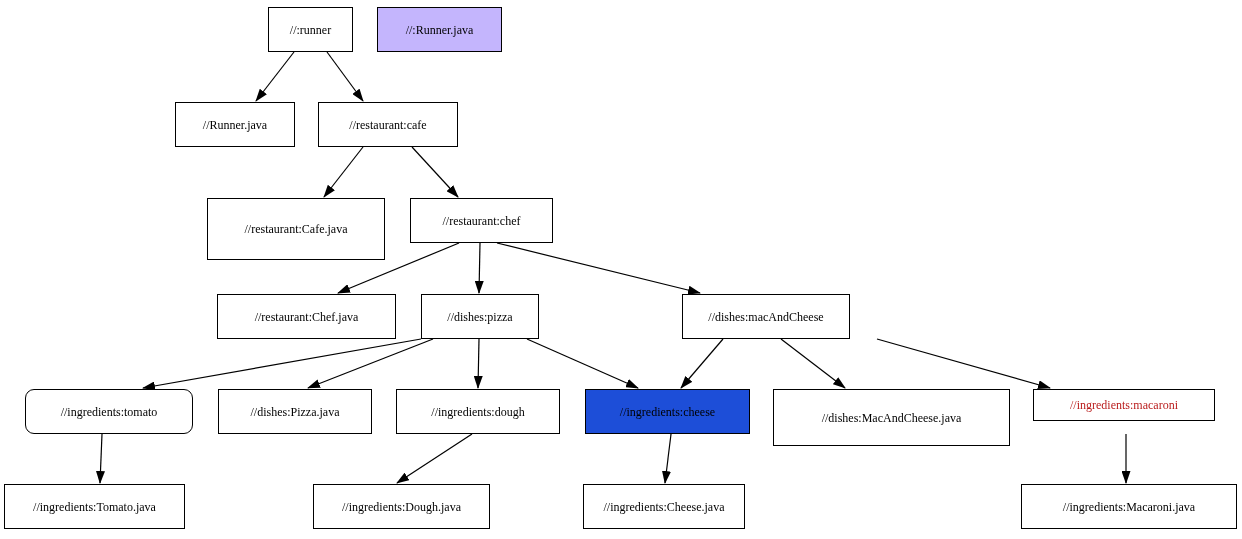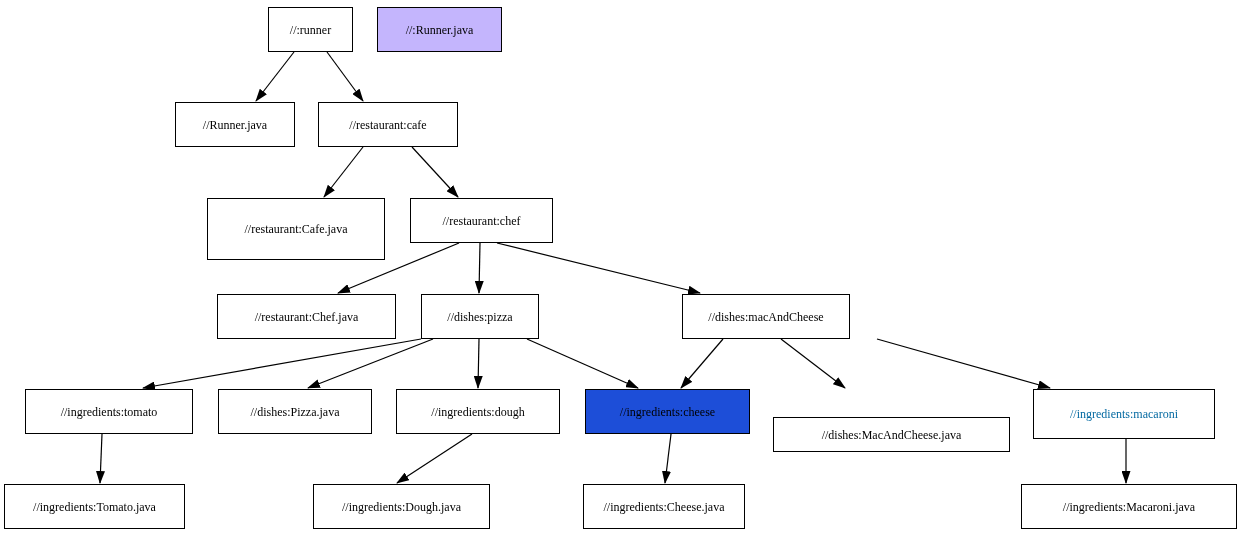--- a/index.html
+++ b/index.html
@@ -94,36 +94,36 @@
       </div>
       <div class="graph-node" style="left: 217px; top: 294px; width: 179px; height: 45px; background: rgb(255, 255, 255); border-color: rgb(0, 0, 0); color: rgb(0, 0, 0);">
         <span>//restaurant:Chef.java</span>
       </div>
       <div class="graph-node" style="left: 421px; top: 294px; width: 118px; height: 45px; background: rgb(255, 255, 255); border-color: rgb(0, 0, 0); color: rgb(0, 0, 0);">
         <span>//dishes:pizza</span>
       </div>
       <div class="graph-node" style="left: 682px; top: 294px; width: 168px; height: 45px; background: rgb(255, 255, 255); border-color: rgb(0, 0, 0); color: rgb(0, 0, 0);">
         <span>//dishes:macAndCheese</span>
       </div>
-      <div class="graph-node" style="left: 25px; top: 389px; width: 168px; height: 45px; background: rgb(255, 255, 255); border-color: rgb(0, 0, 0); color: rgb(0, 0, 0);">
+      <div class="graph-node" style="left: 25px; top: 389px; width: 168px; height: 45px; background: rgb(255, 255, 255); border-color: rgb(0, 0, 0); color: rgb(0, 0, 0); border-radius: 9px;">
         <span>//ingredients:tomato</span>
       </div>
       <div class="graph-node" style="left: 218px; top: 389px; width: 154px; height: 45px; background: rgb(255, 255, 255); border-color: rgb(0, 0, 0); color: rgb(0, 0, 0);">
         <span>//dishes:Pizza.java</span>
       </div>
       <div class="graph-node" style="left: 396px; top: 389px; width: 164px; height: 45px; background: rgb(255, 255, 255); border-color: rgb(0, 0, 0); color: rgb(0, 0, 0);">
         <span>//ingredients:dough</span>
       </div>
       <div class="graph-node" style="left: 585px; top: 389px; width: 165px; height: 45px; background: #1d4ed8; border-color: rgb(0, 0, 0); color: rgb(0, 0, 0);">
         <span>//ingredients:cheese</span>
       </div>
-      <div class="graph-node" style="left: 773px; top: 389px; width: 237px; height: 35px; background: rgb(255, 255, 255); border-color: rgb(0, 0, 0); color: rgb(0, 0, 0); margin-top: 28px;">
+      <div class="graph-node" style="left: 773px; top: 389px; width: 237px; height: 57px; background: rgb(255, 255, 255); border-color: rgb(0, 0, 0); color: rgb(0, 0, 0);">
         <span>//dishes:MacAndCheese.java</span>
       </div>
-      <div class="graph-node" style="left: 1033px; top: 389px; width: 182px; height: 50px; background: rgb(255, 255, 255); border-color: rgb(0, 0, 0); color: #0369a1;">
+      <div class="graph-node" style="left: 1033px; top: 389px; width: 182px; height: 32px; background: rgb(255, 255, 255); border-color: rgb(0, 0, 0); color: #b91c1c;">
         <span>//ingredients:macaroni</span>
       </div>
       <div class="graph-node" style="left: 4px; top: 484px; width: 181px; height: 45px; background: rgb(255, 255, 255); border-color: rgb(0, 0, 0); color: rgb(0, 0, 0);">
         <span>//ingredients:Tomato.java</span>
       </div>
       <div class="graph-node" style="left: 313px; top: 484px; width: 177px; height: 45px; background: rgb(255, 255, 255); border-color: rgb(0, 0, 0); color: rgb(0, 0, 0);">
         <span>//ingredients:Dough.java</span>
       </div>
       <div class="graph-node" style="left: 583px; top: 484px; width: 162px; height: 45px; background: rgb(255, 255, 255); border-color: rgb(0, 0, 0); color: rgb(0, 0, 0);">
         <span>//ingredients:Cheese.java</span>

